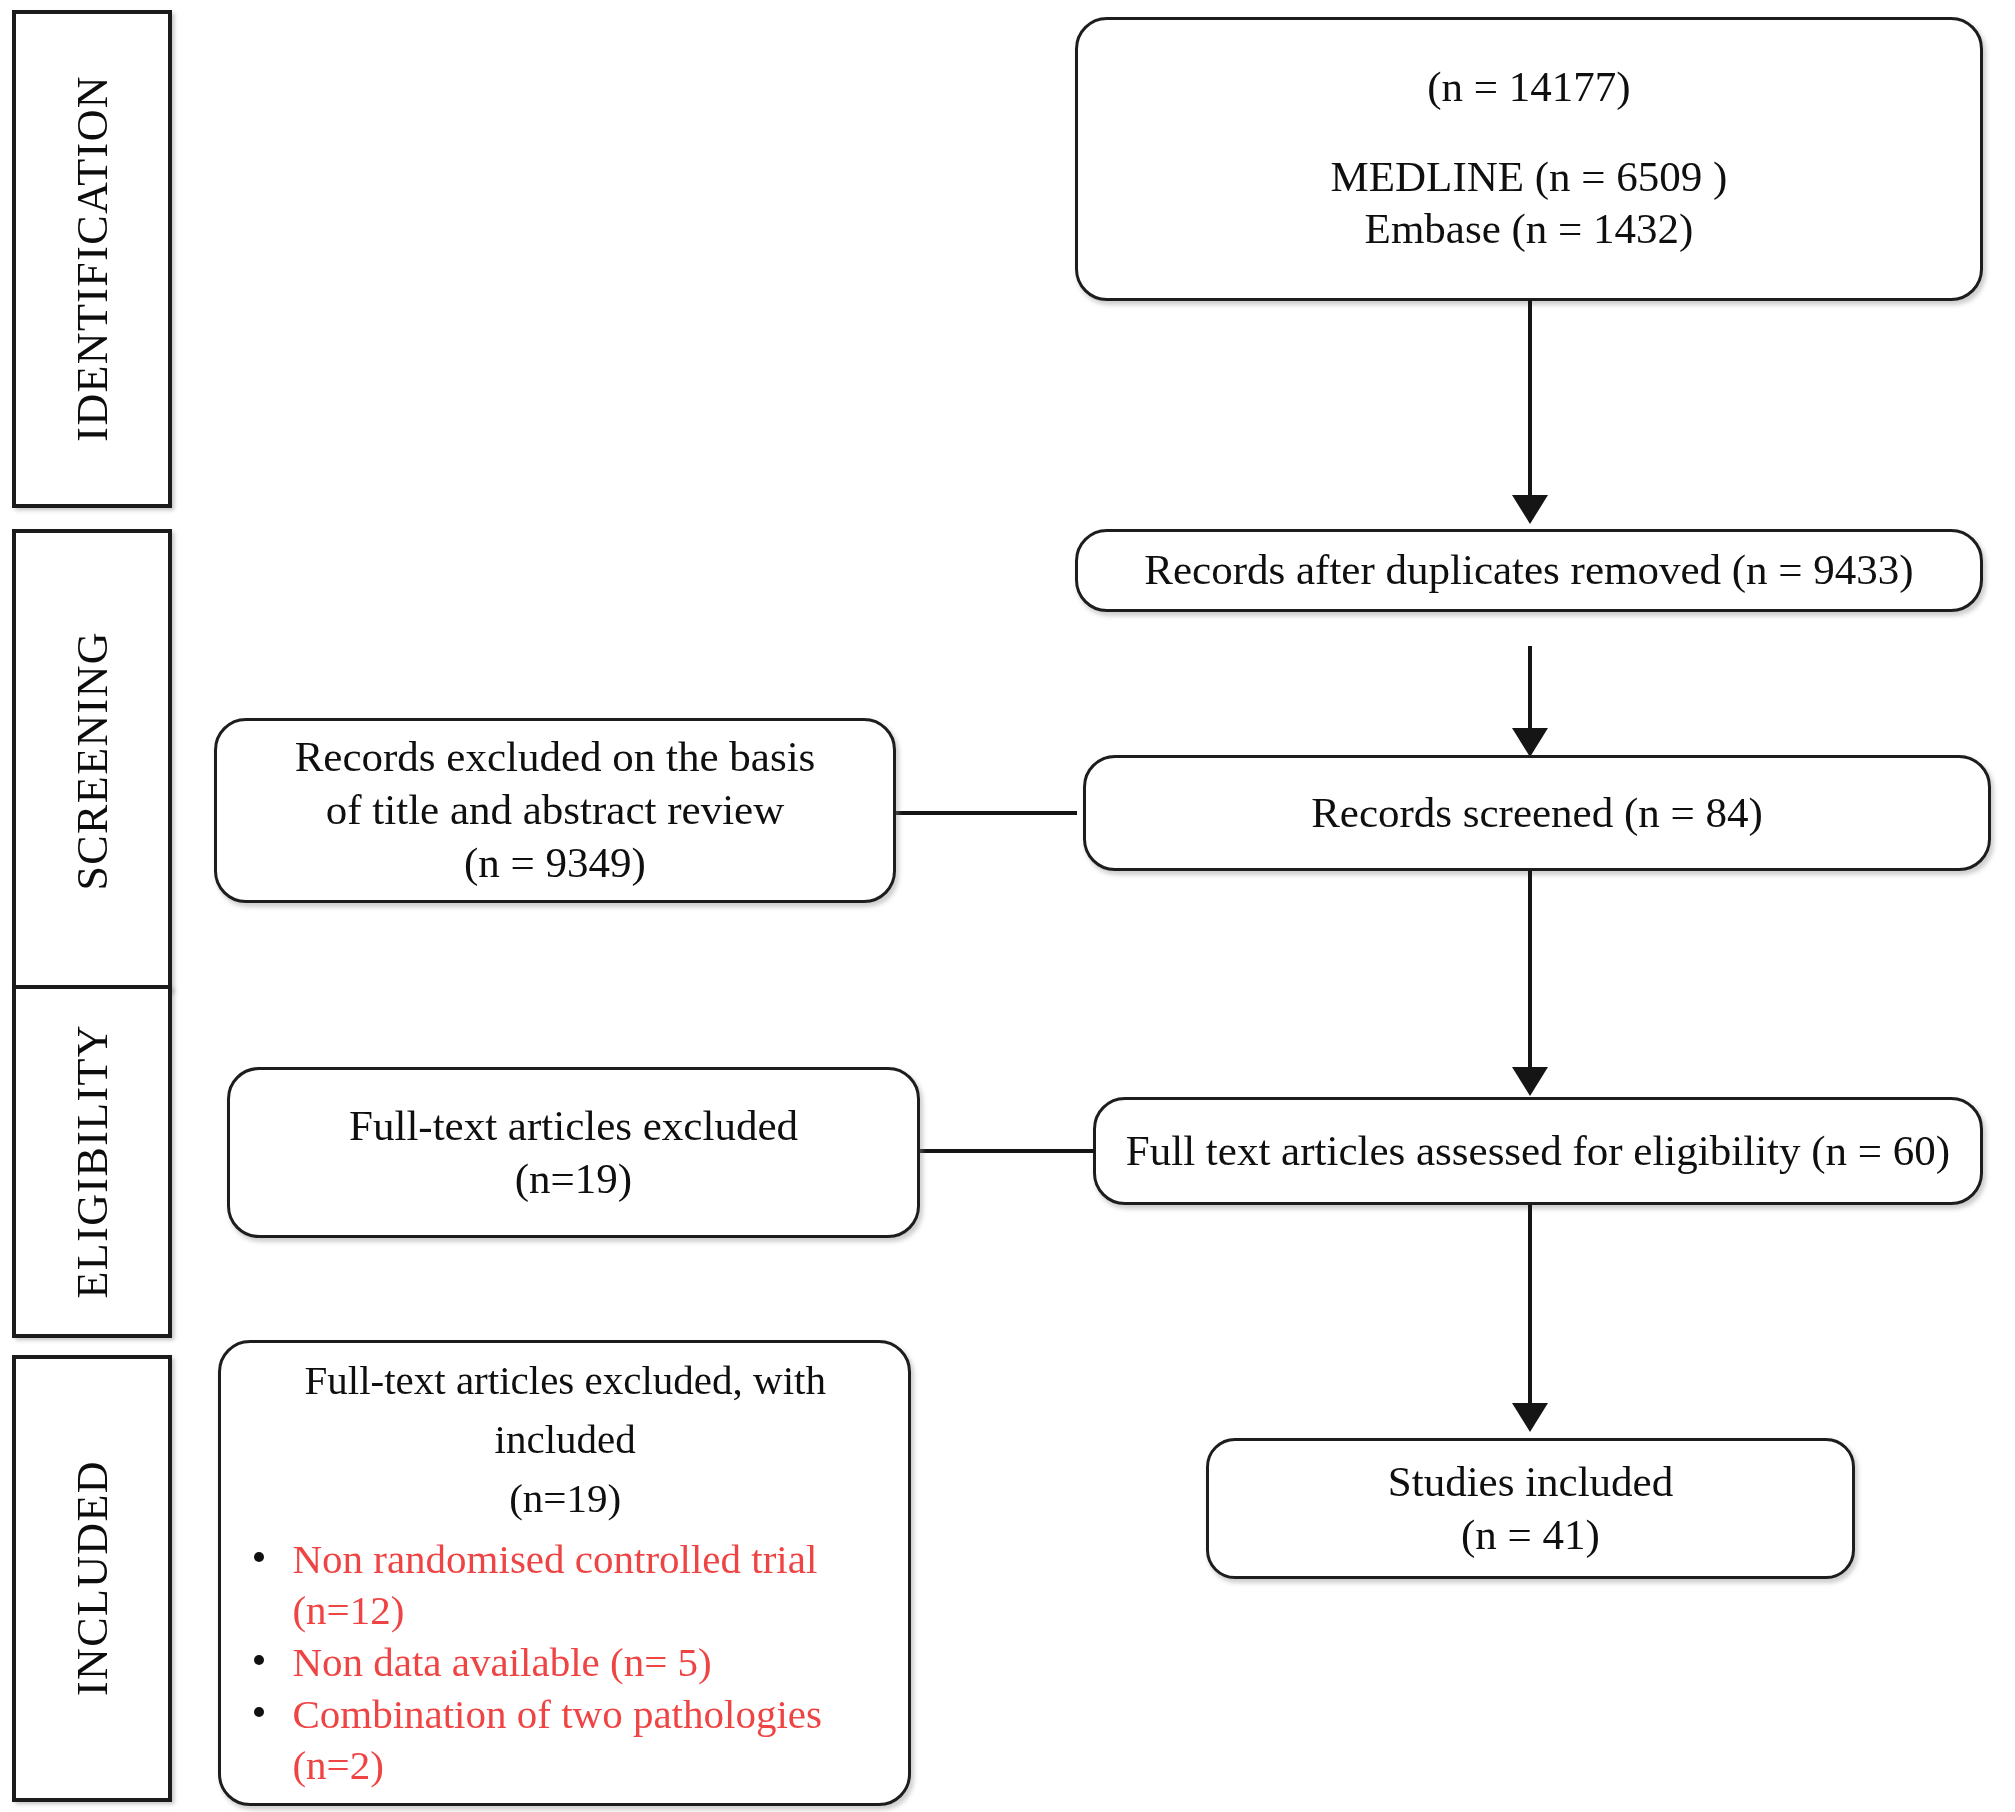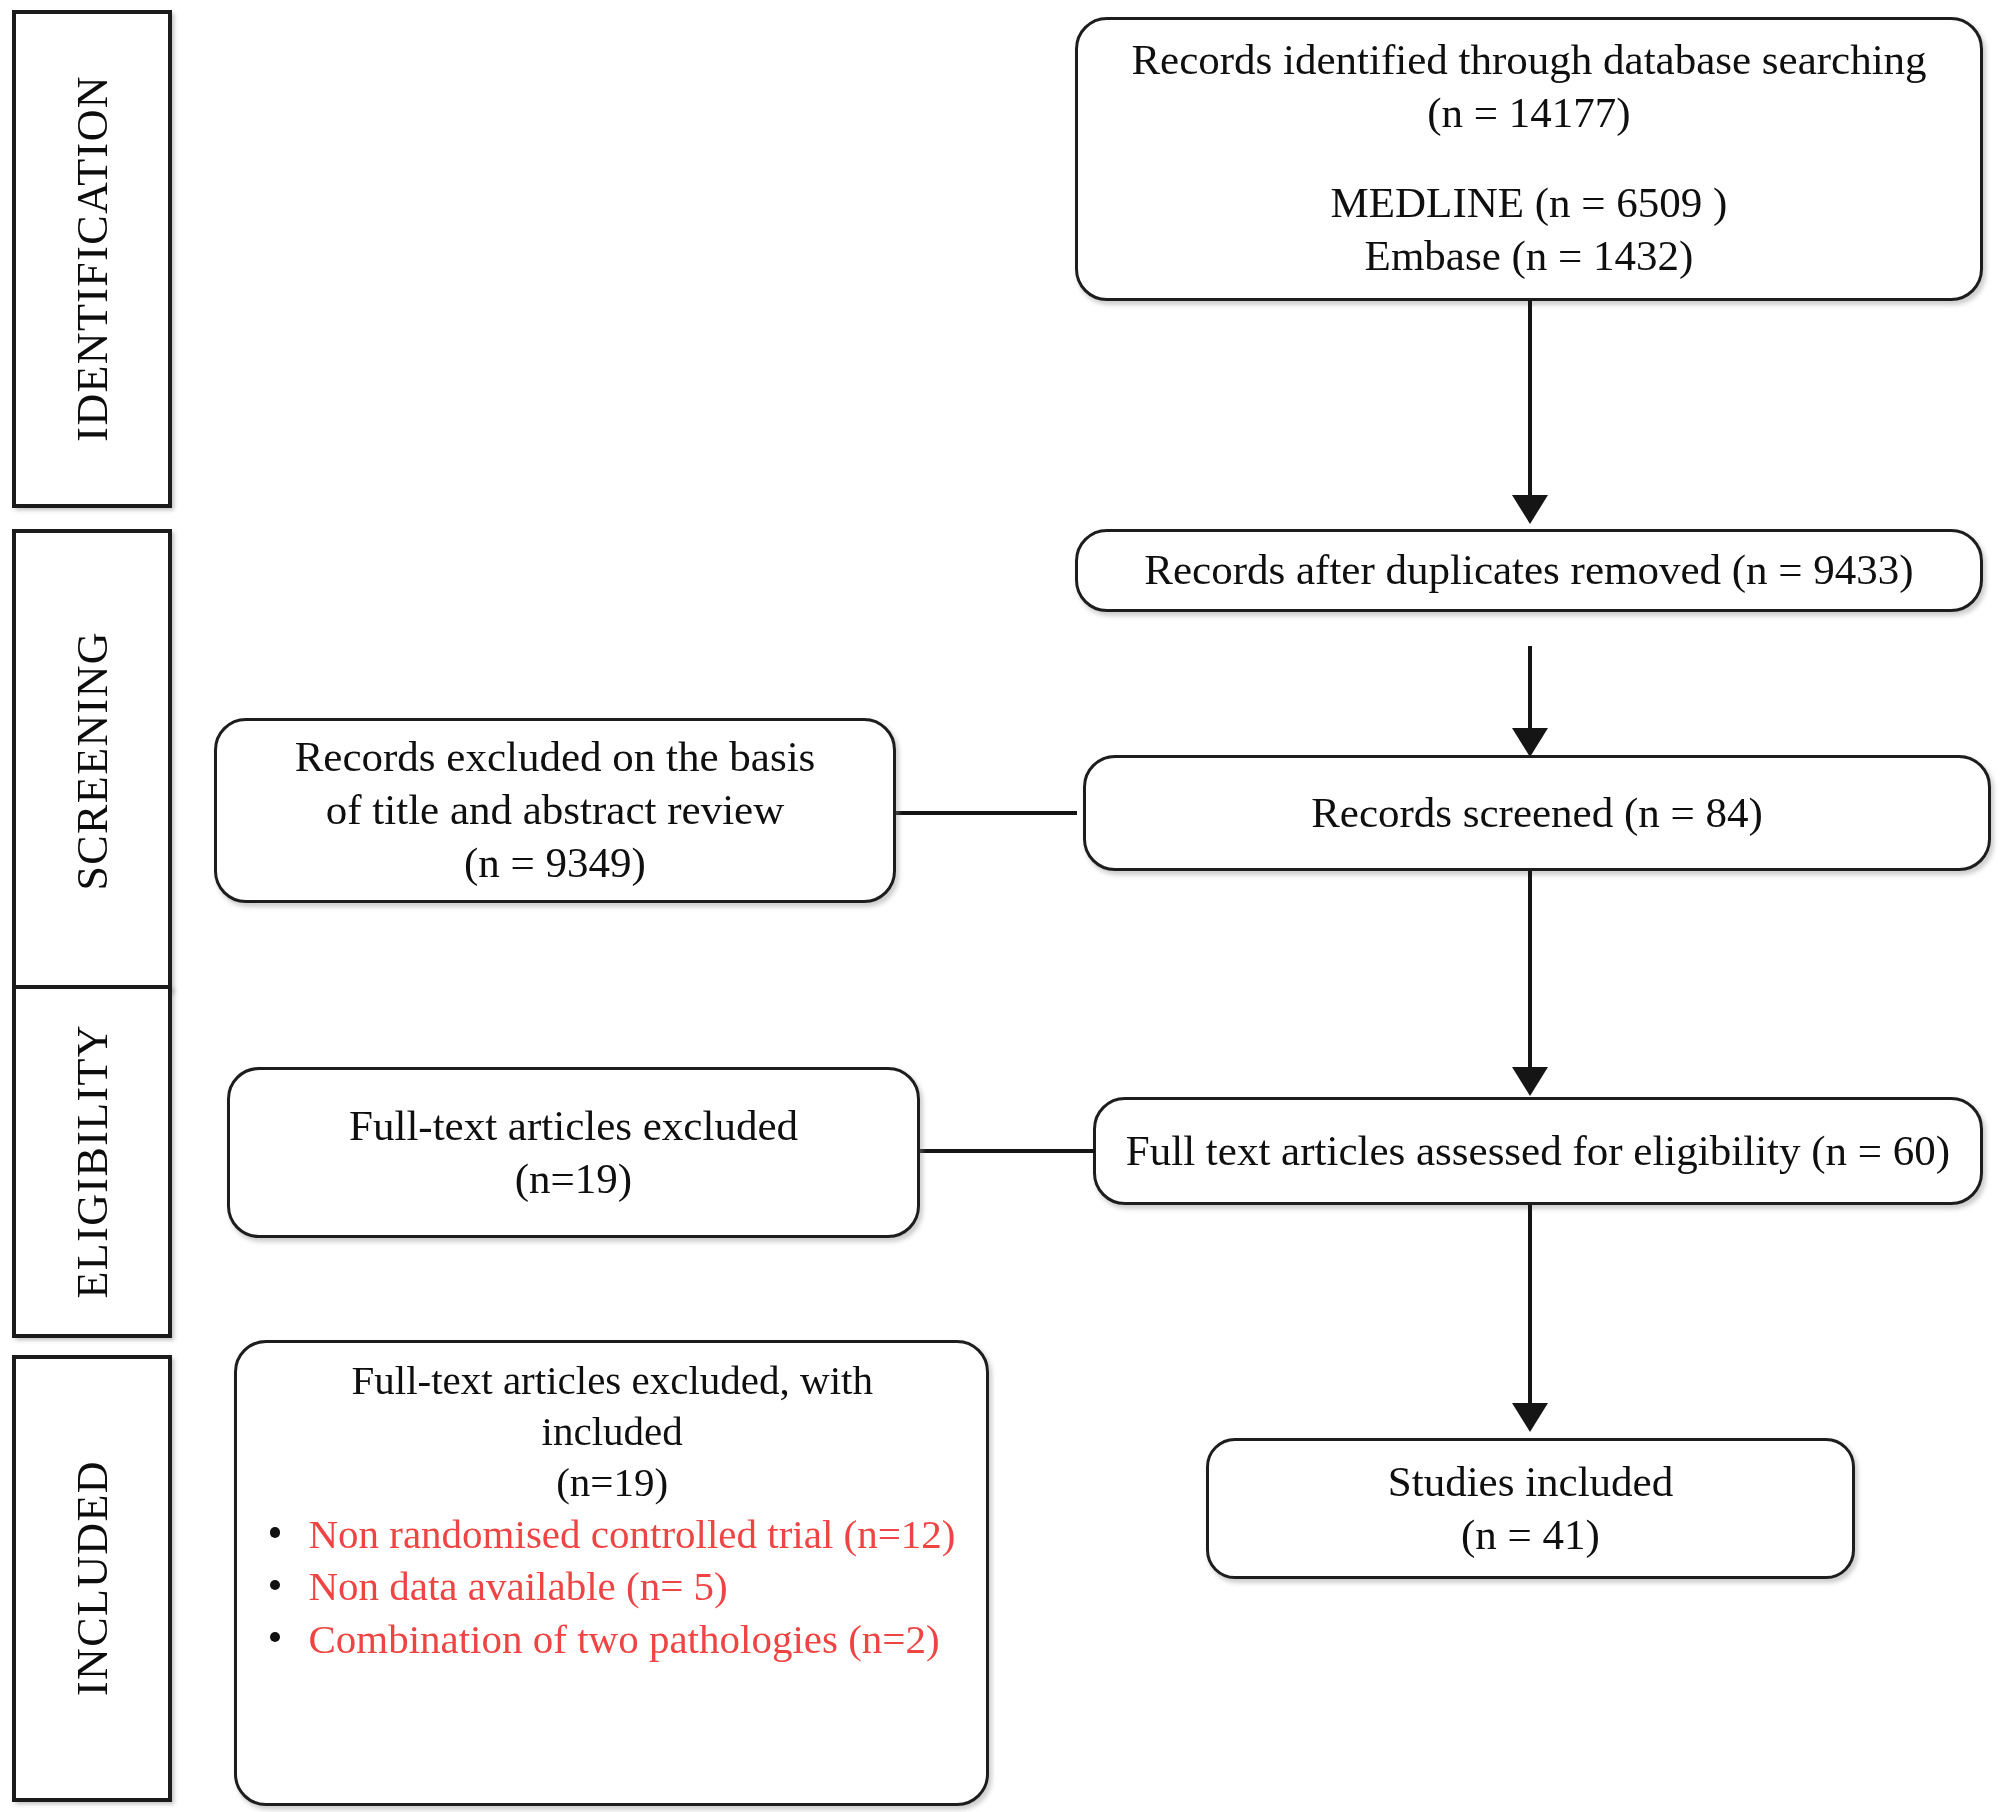--- a/index.html
+++ b/index.html
@@ -139,21 +139,20 @@
 
   <div class="stage-box" style="left:12.4px; top:985px; width:160px; height:353px;">
     <span class="stage-label">ELIGIBILITY</span>
   </div>
 
   <div class="stage-box" style="left:12.4px; top:1355px; width:160px; height:447px;">
     <span class="stage-label">INCLUDED</span>
   </div>
 
   <div class="flow-box" style="left:1075px; top:16.5px; width:908px; height:284px;">
-    <div class="line">Records identified through database searching</div>
     <div class="line">(n = 14177)</div>
     <div class="spacer-lg"></div>
     <div class="line">MEDLINE (n = 6509 )</div>
     <div class="line">Embase (n = 1432)</div>
   </div>
 
   <div class="v-line" style="left:1528px; top:300px; width:4.1px; height:198px;"></div>
   <div class="arrow-down" style="left:1512px; top:495px;"></div>
 
   <div class="flow-box" style="left:1075px; top:529px; width:908px; height:83px;">
@@ -192,21 +191,21 @@
   </div>
 
   <div class="v-line" style="left:1528px; top:1205px; width:4.1px; height:201px;"></div>
   <div class="arrow-down" style="left:1512px; top:1403px;"></div>
 
   <div class="flow-box" style="left:1206px; top:1438px; width:649px; height:141px;border-radius:29px;">
     <div class="line">Studies included</div>
     <div class="line">(n = 41)</div>
   </div>
 
-  <div class="flow-box reasons-box" style="left:234px; top:1340px; width:755px; height:466px;">
+  <div class="flow-box reasons-box" style="left:218px; top:1340px; width:693px; height:466px;justify-content:space-between;">
     <div class="head">Full-text articles excluded, with</div>
     <div class="head">included</div>
     <div class="head">(n=19)</div>
     <ul class="bullets">
       <li>
         <span class="dot"></span>
         <span>Non randomised controlled trial (n=12)</span>
       </li>
       <li>
         <span class="dot"></span>

